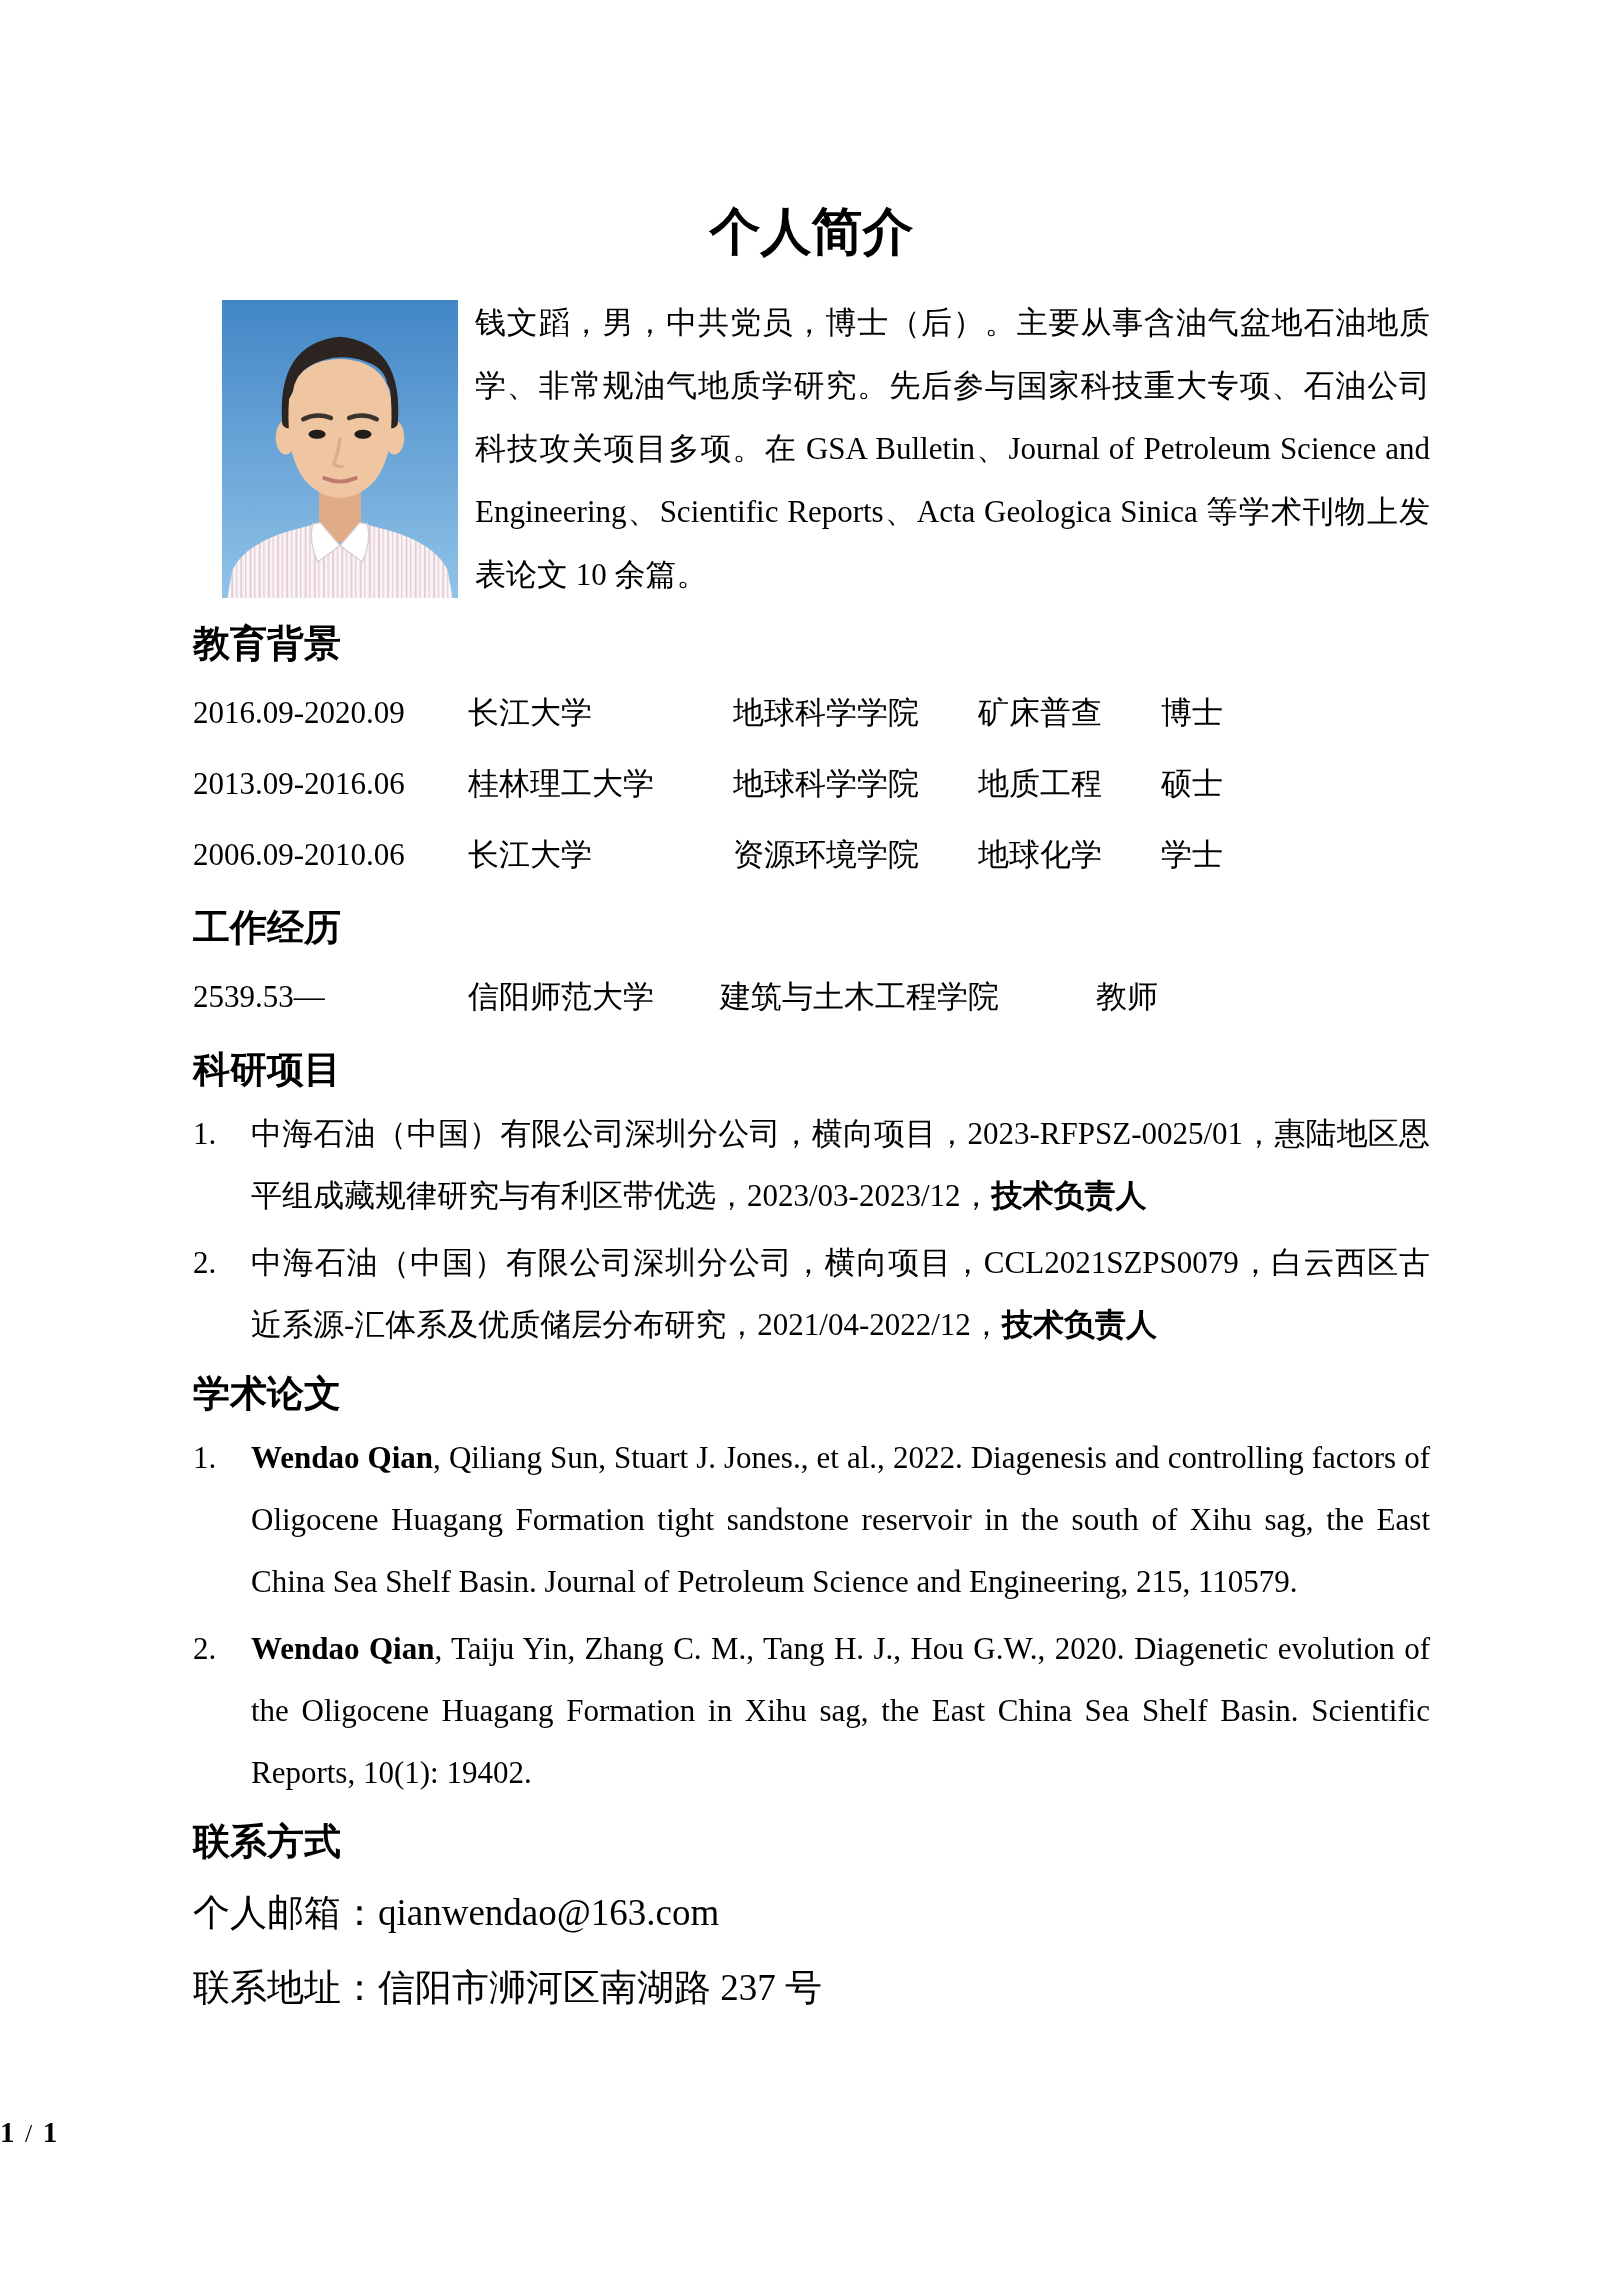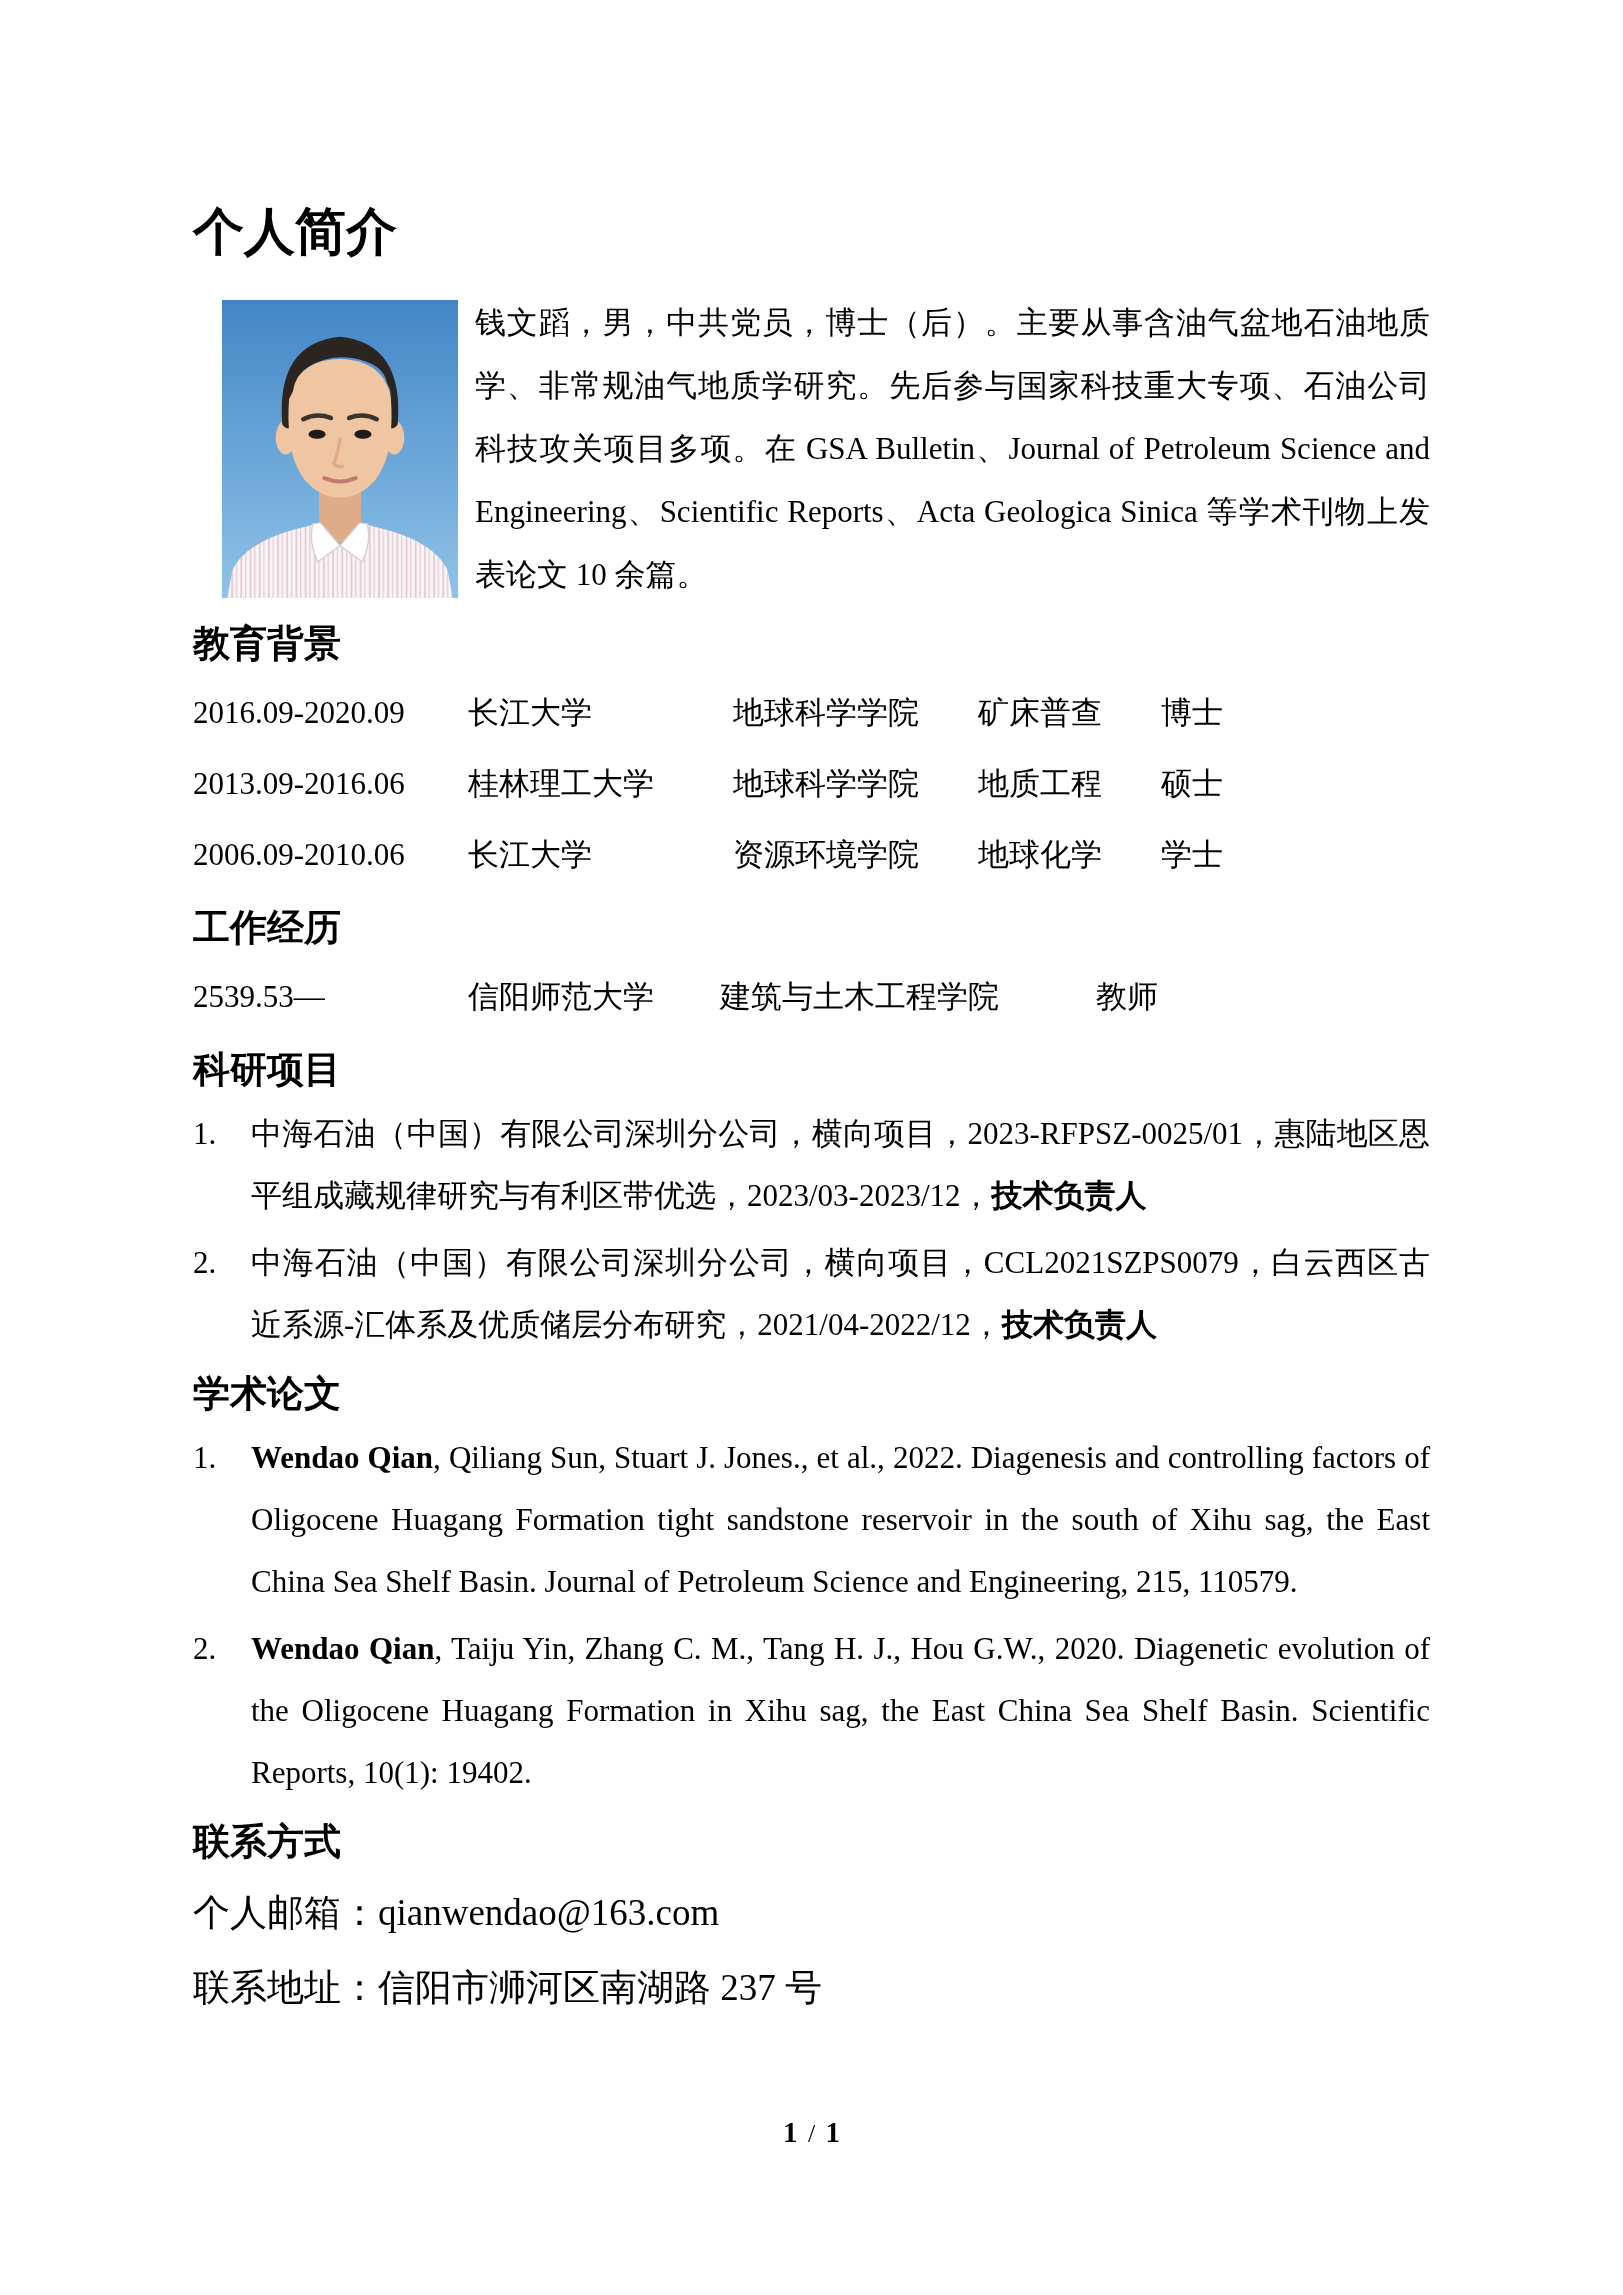--- a/index.html
+++ b/index.html
@@ -17,21 +17,21 @@
     color: #000000;
   }
   .content {
     position: absolute;
     left: 193px;
     right: 193px;
     top: 0;
   }
   h1.doc-title {
     margin: 203px 0 0 0;
-    text-align: left;
+    text-align: center;
     font-family: "Liberation Sans", "DejaVu Sans", sans-serif;
     font-weight: 700;
     font-size: 51px;
     line-height: 58px;
   }
   .intro {
     display: flex;
     align-items: center;
     margin-top: 30px;
   }
@@ -86,21 +86,21 @@
   .bold { font-weight: 700; }
   .contact-line {
     font-size: 37px;
     line-height: 75px;
   }
   .page-footer {
     position: absolute;
     left: 0;
     right: 0;
     top: 2115px;
-    text-align: center;
+    text-align: left;
     font-size: 29px;
     line-height: 34px;
   }
   .page-footer .pg { font-weight: 700; }
   .page-footer .sep { font-weight: 400; padding: 0 10.5px; font-size: 26px; }
 </style>
 </head>
 <body>
 
 <div class="page">

